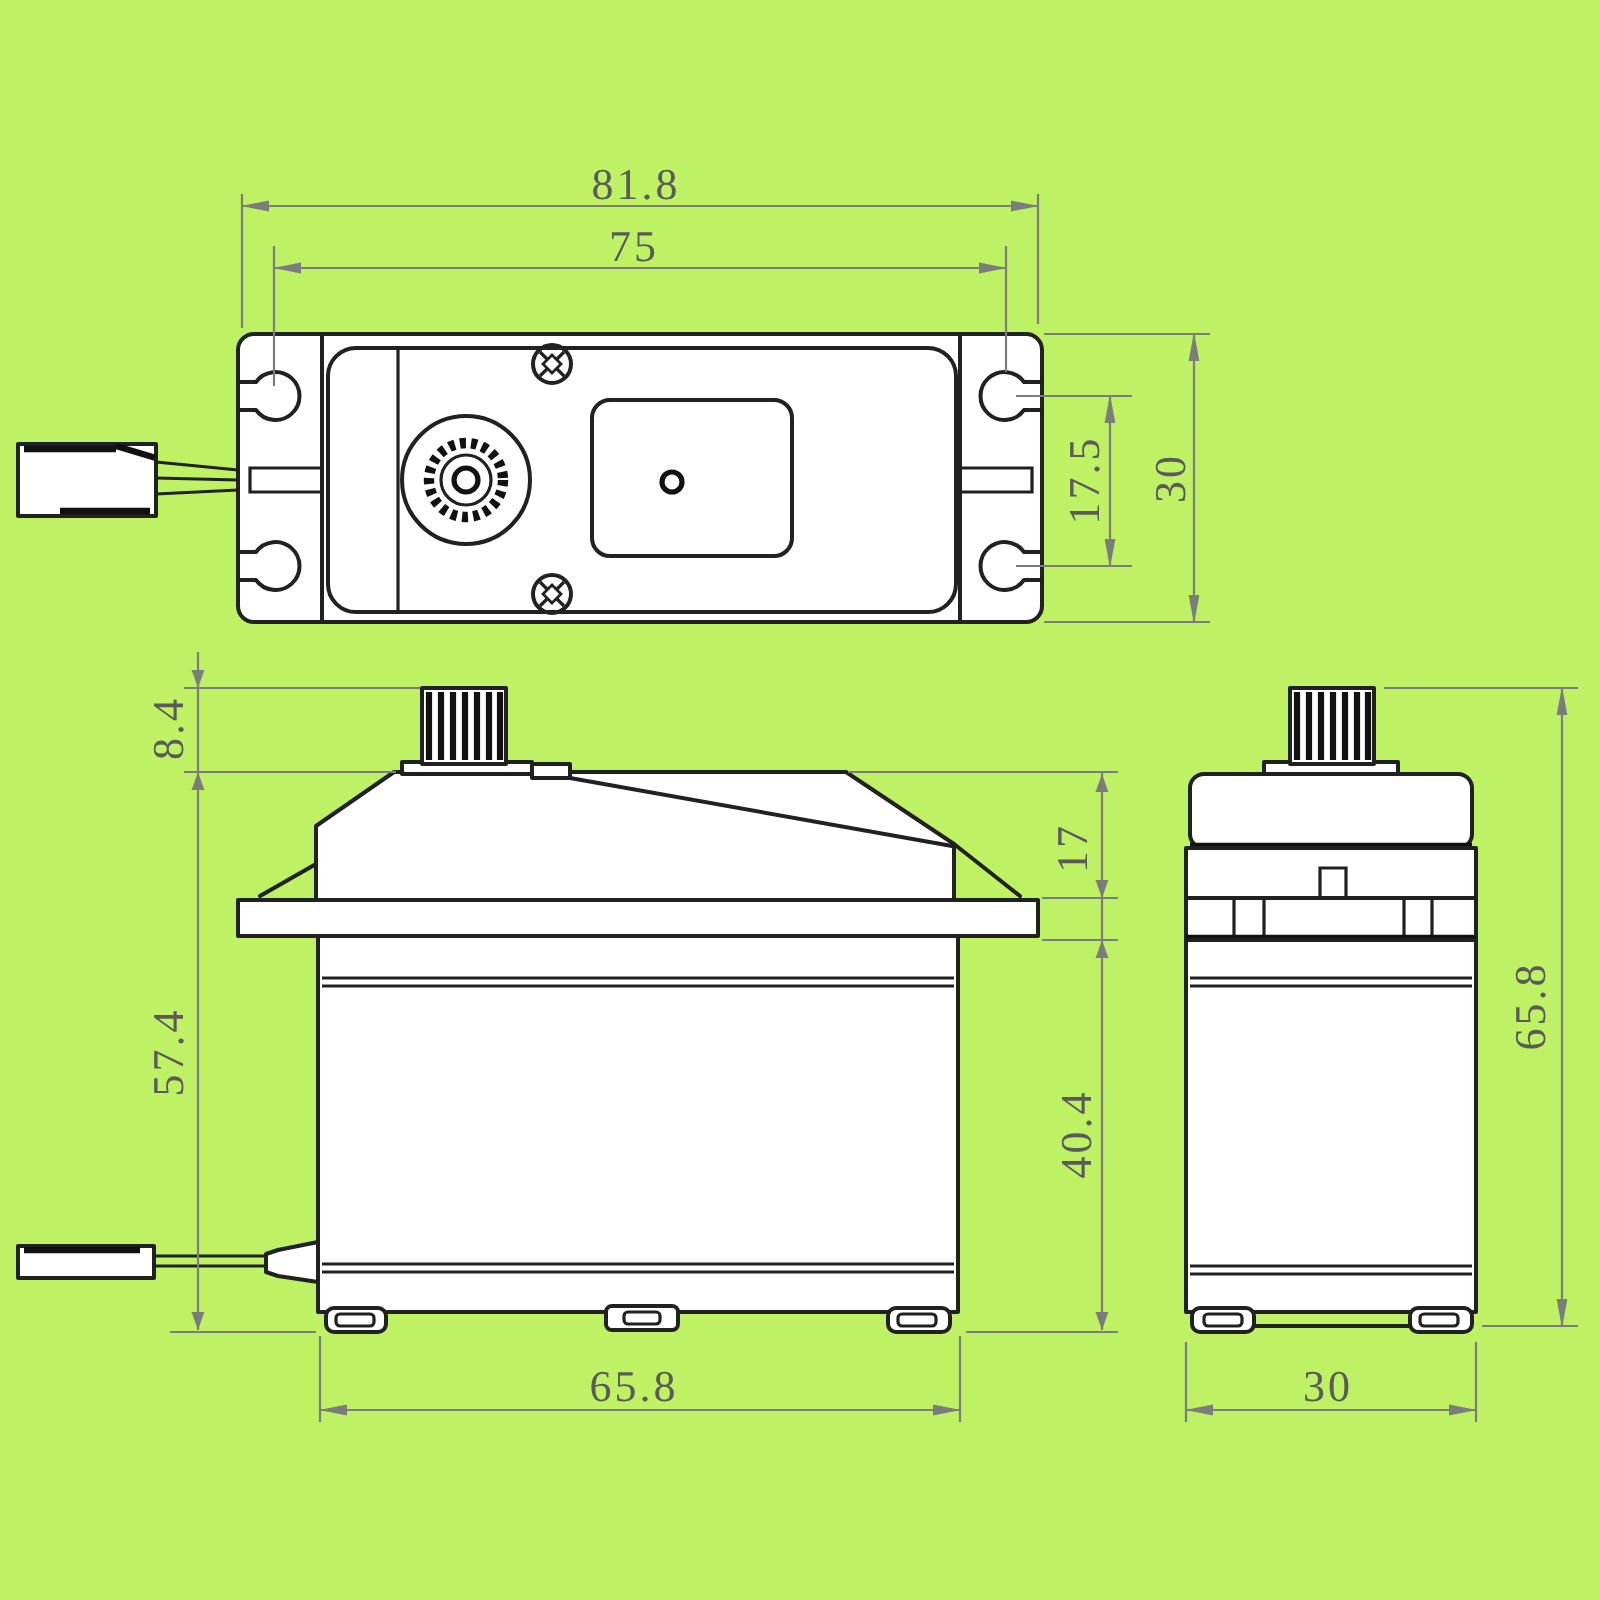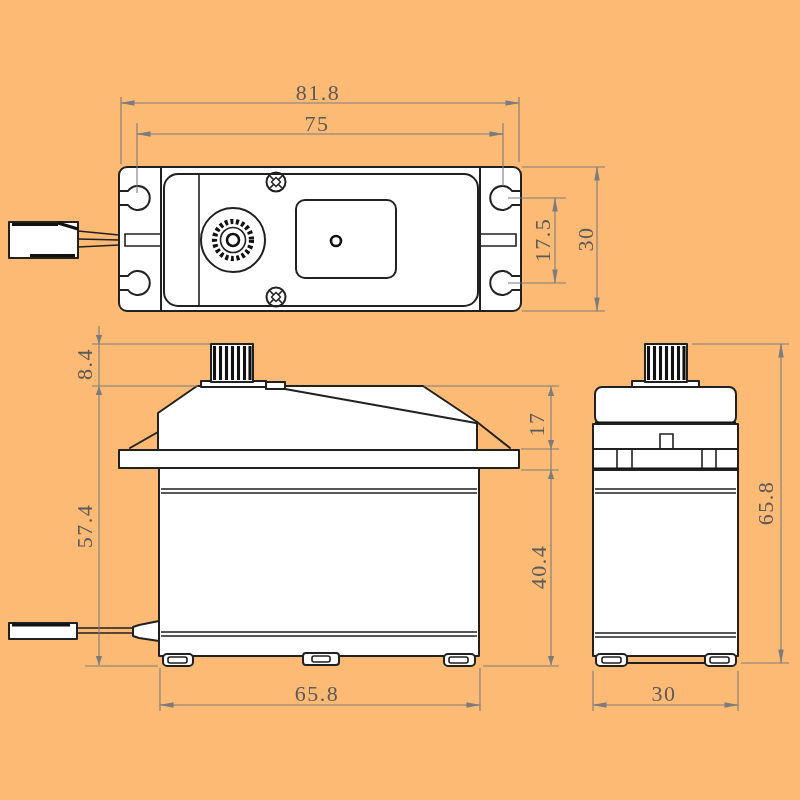--- a/index.html
+++ b/index.html
@@ -1,16 +1,16 @@
 <!DOCTYPE html>
 <html><head>
 <meta charset="utf-8">
 <style>
   html,body{margin:0;padding:0;background:#ffffff;}
-  .canvas-wrap{position:relative;width:800px;height:800px;background:#fdba74;overflow:hidden;}
+  .canvas-wrap{position:relative;width:800px;height:800px;background:#bef264;overflow:hidden;}
   svg{position:absolute;top:0;left:0;}
   svg text{
     font-family:"Liberation Serif","DejaVu Serif",serif;
     font-size:22px;
     letter-spacing:1.5px;
     fill:#5a5a5a;
   }
   .obj{stroke:#212121;stroke-width:2;fill:none;stroke-linecap:round;stroke-linejoin:round;}
   .objfill{stroke:#212121;stroke-width:2;fill:#ffffff;stroke-linejoin:round;}
   .thin{stroke:#212121;stroke-width:1.6;fill:none;}

